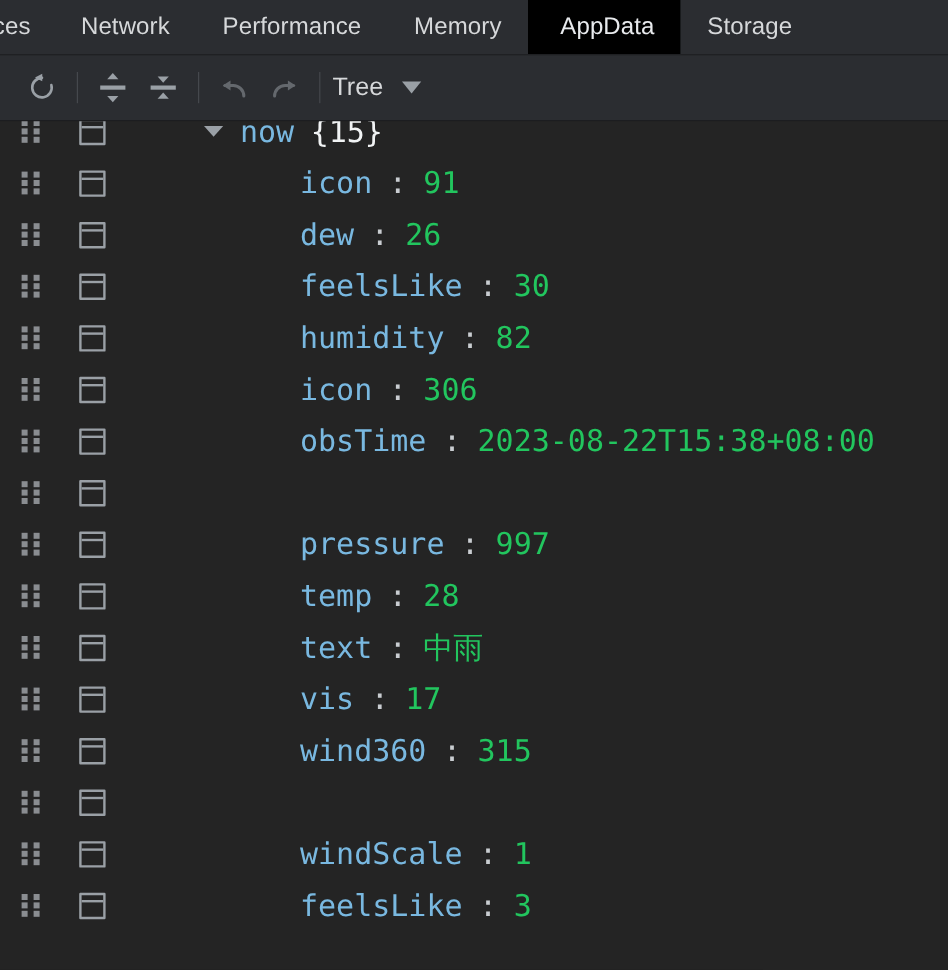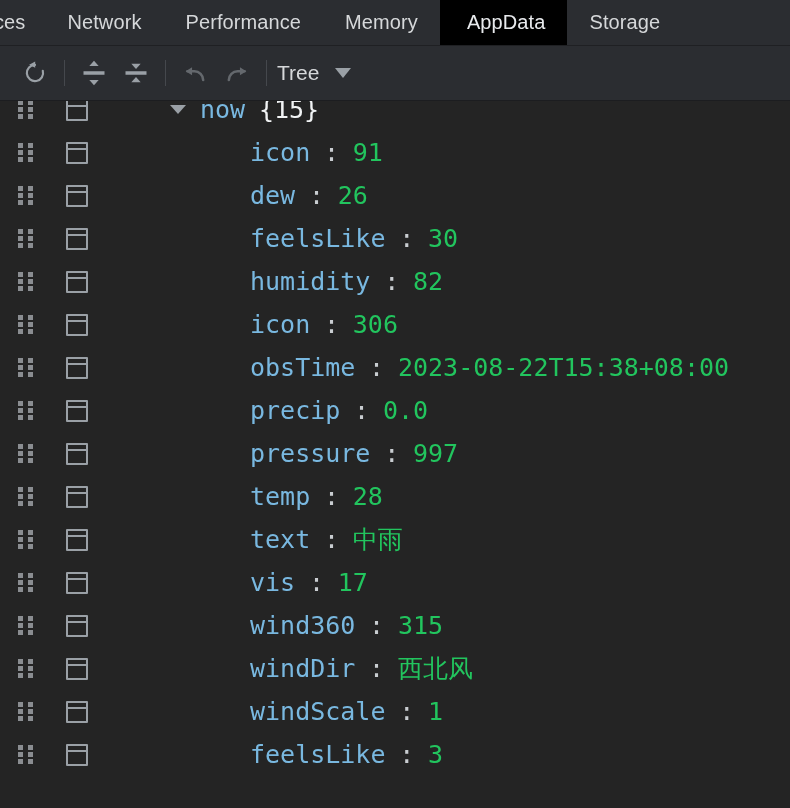--- a/index.html
+++ b/index.html
@@ -339,21 +339,20 @@
         <div class="row">
           <div class="handle">
             <i></i>
             <i></i>
             <i></i>
             <i></i>
             <i></i>
             <i></i>
           </div>
           <div class="menu-ico"></div>
-          <div class="content lvl2"><span class="k">precip</span><span class="pad"></span><span class="colon">:</span><span class="pad"></span><span class="v">0.0</span></div>
         </div>
         <div class="row">
           <div class="handle">
             <i></i>
             <i></i>
             <i></i>
             <i></i>
             <i></i>
             <i></i>
           </div>
@@ -411,21 +410,20 @@
         <div class="row">
           <div class="handle">
             <i></i>
             <i></i>
             <i></i>
             <i></i>
             <i></i>
             <i></i>
           </div>
           <div class="menu-ico"></div>
-          <div class="content lvl2"><span class="k">windDir</span><span class="pad"></span><span class="colon">:</span><span class="pad"></span><span class="v">西北风</span></div>
         </div>
         <div class="row">
           <div class="handle">
             <i></i>
             <i></i>
             <i></i>
             <i></i>
             <i></i>
             <i></i>
           </div>

